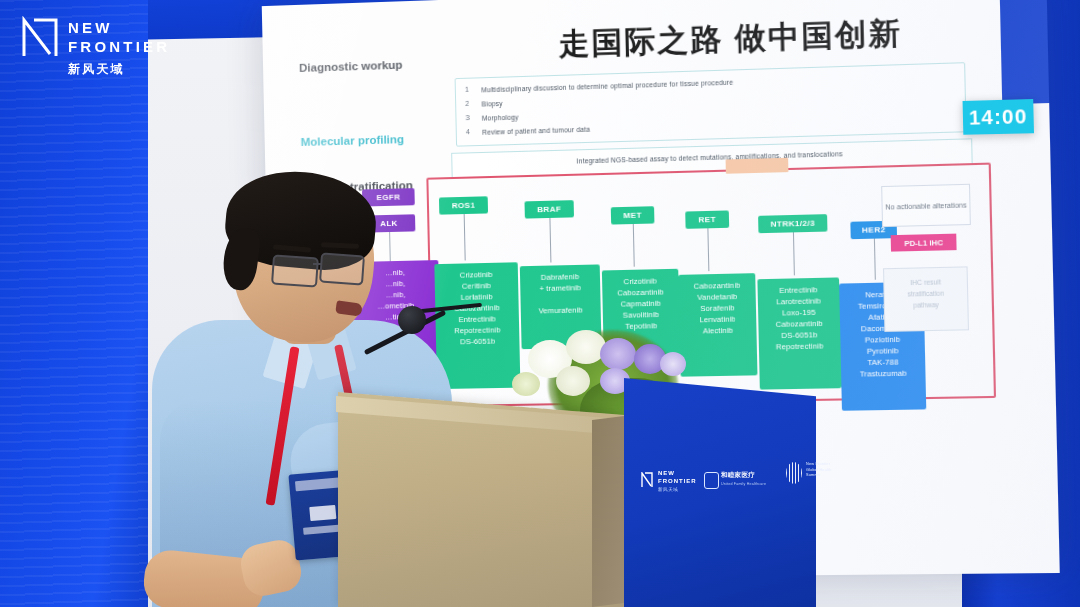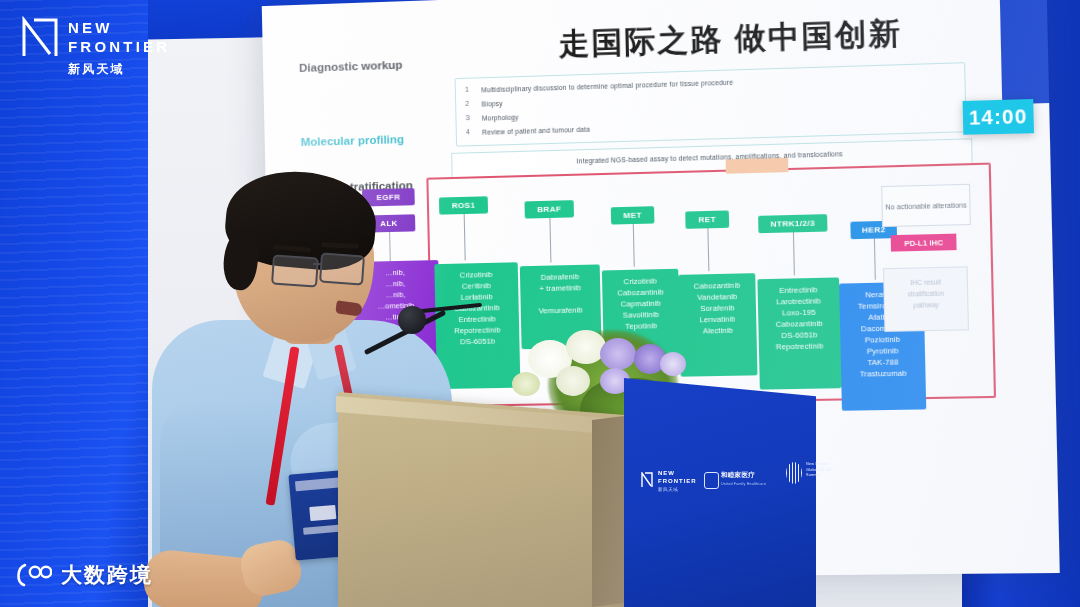--- a/index.html
+++ b/index.html
@@ -402,22 +402,14 @@
     <div class="pl-uf-cn">和睦家医疗</div>
     <div class="pl-uf-en">United Family Healthcare</div>
   </div>
   <div class="plogo pl-gh">
     <div class="pl-gh-globe"></div>
     <div class="pl-gh-t" style="white-space: pre-line;">New Frontier
 Global Health
 Summit</div>
   </div>
 
-  <div class="wm">
-    <svg class="wm-logo" viewBox="0 0 40 26">
-      <path d="M13 3 C5 6, 4 20, 12 23" stroke="#fff" stroke-width="2.6" fill="none" stroke-linecap="round"></path>
-      <circle cx="23" cy="10" r="5.2" stroke="#fff" stroke-width="2.4" fill="none"></circle>
-      <circle cx="34" cy="10" r="5.2" stroke="#fff" stroke-width="2.4" fill="none"></circle>
-    </svg>
-    <div class="wm-txt">大数跨境</div>
-  </div>
 
 </div>
 
 </body></html>

